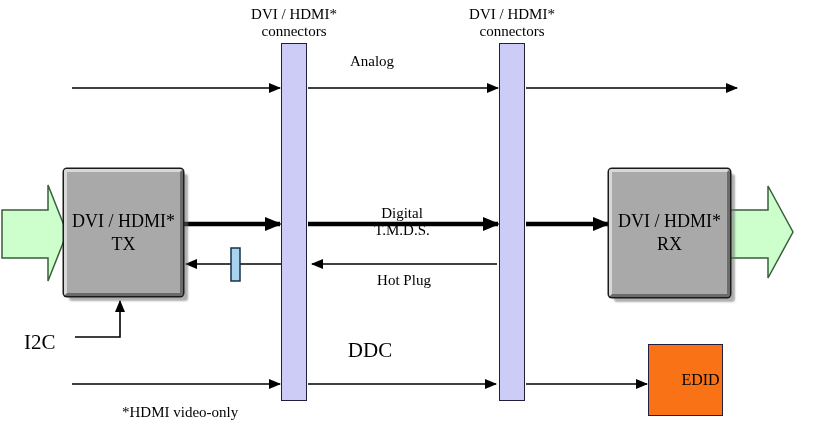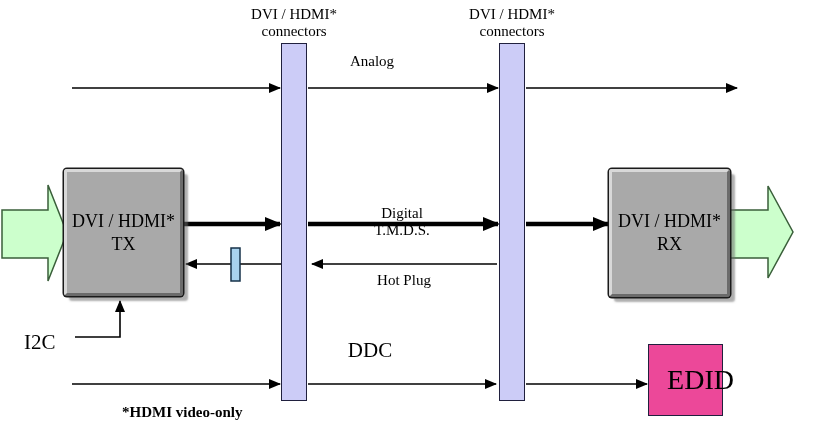--- a/index.html
+++ b/index.html
@@ -23,23 +23,23 @@
     position:absolute; box-sizing:border-box;
     background:#a9a9a9;
     border:3px solid; border-color:#d8d8d8 #6b6b6b #6b6b6b #d8d8d8;
     border-radius:3px;
     box-shadow:0 0 0 1.5px #1a1a1a, 5px 5px 2px rgba(110,110,110,0.55);
     display:flex; flex-direction:column; align-items:center; justify-content:center;
     font-size:18px; line-height:23px; text-align:center;
   }
   .edid {
     position:absolute; box-sizing:border-box;
-    background:#ec4899; border:1.5px solid #20203e;
+    background:#f97316; border:1.5px solid #20203e;
     display:flex; align-items:center; justify-content:center;
-    font-size:28px;
+    font-size:16px;
     padding-left:30px;
   }
 </style>
 </head>
 <body>
 
 <div class="canvas">
 
   <svg class="wires" width="820" height="432" viewBox="0 0 820 432">
     <defs>
@@ -100,15 +100,15 @@
 
   <div class="lbl" style="left:372px; top:53px;">Analog</div>
   <div class="lbl" style="left:402px; top:170px;margin-top:35px;">
     <div>Digital</div>
     <div>T.M.D.S.</div>
   </div>
   <div class="lbl" style="left:388px; top:272px;margin-left:16px;">Hot Plug</div>
   <div class="lbl big" style="left:370px; top:339px;">DDC</div>
   <div class="lbl-left big" style="left:24px; top:331px;">I2C</div>
 
-  <div class="lbl-left" style="left:122px; top:404px;font-weight:bold;">*HDMI video-only</div>
+  <div class="lbl-left" style="left:122px; top:404px;">*HDMI video-only</div>
 
 </div>
 
 </body></html>

